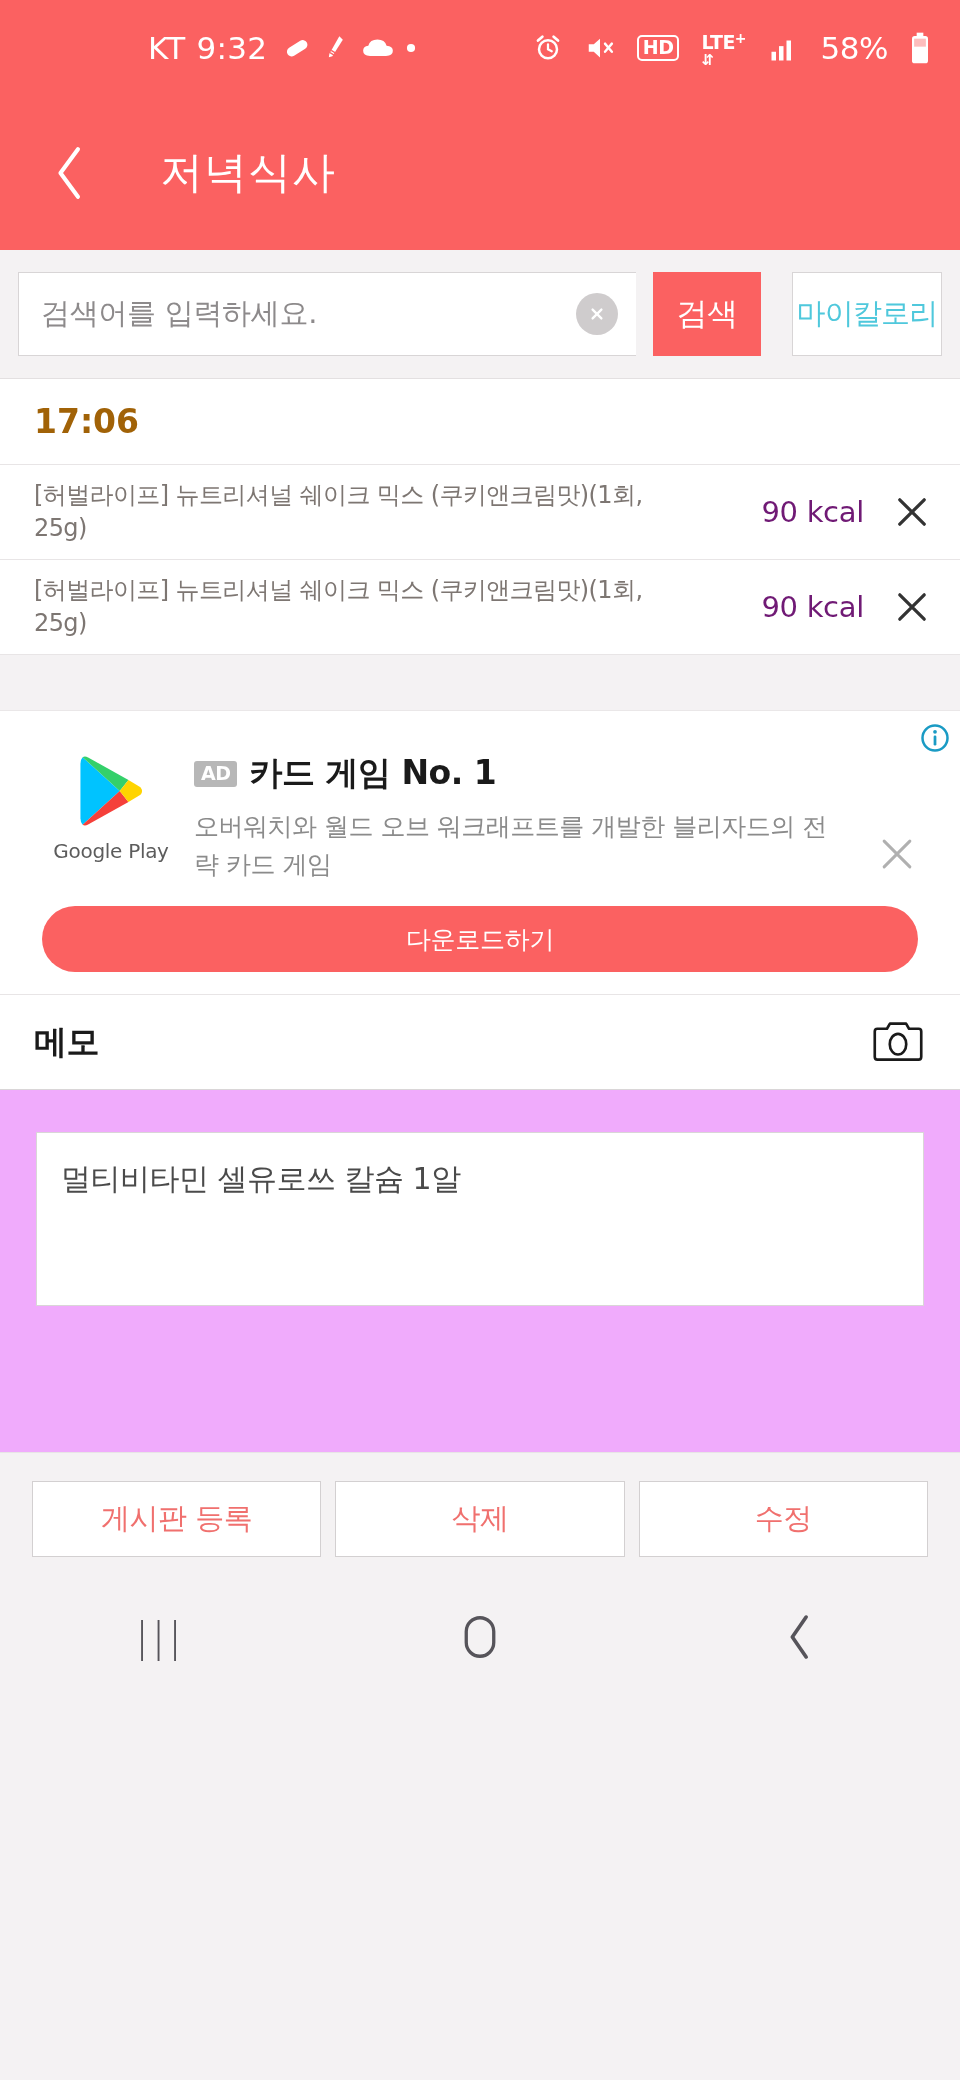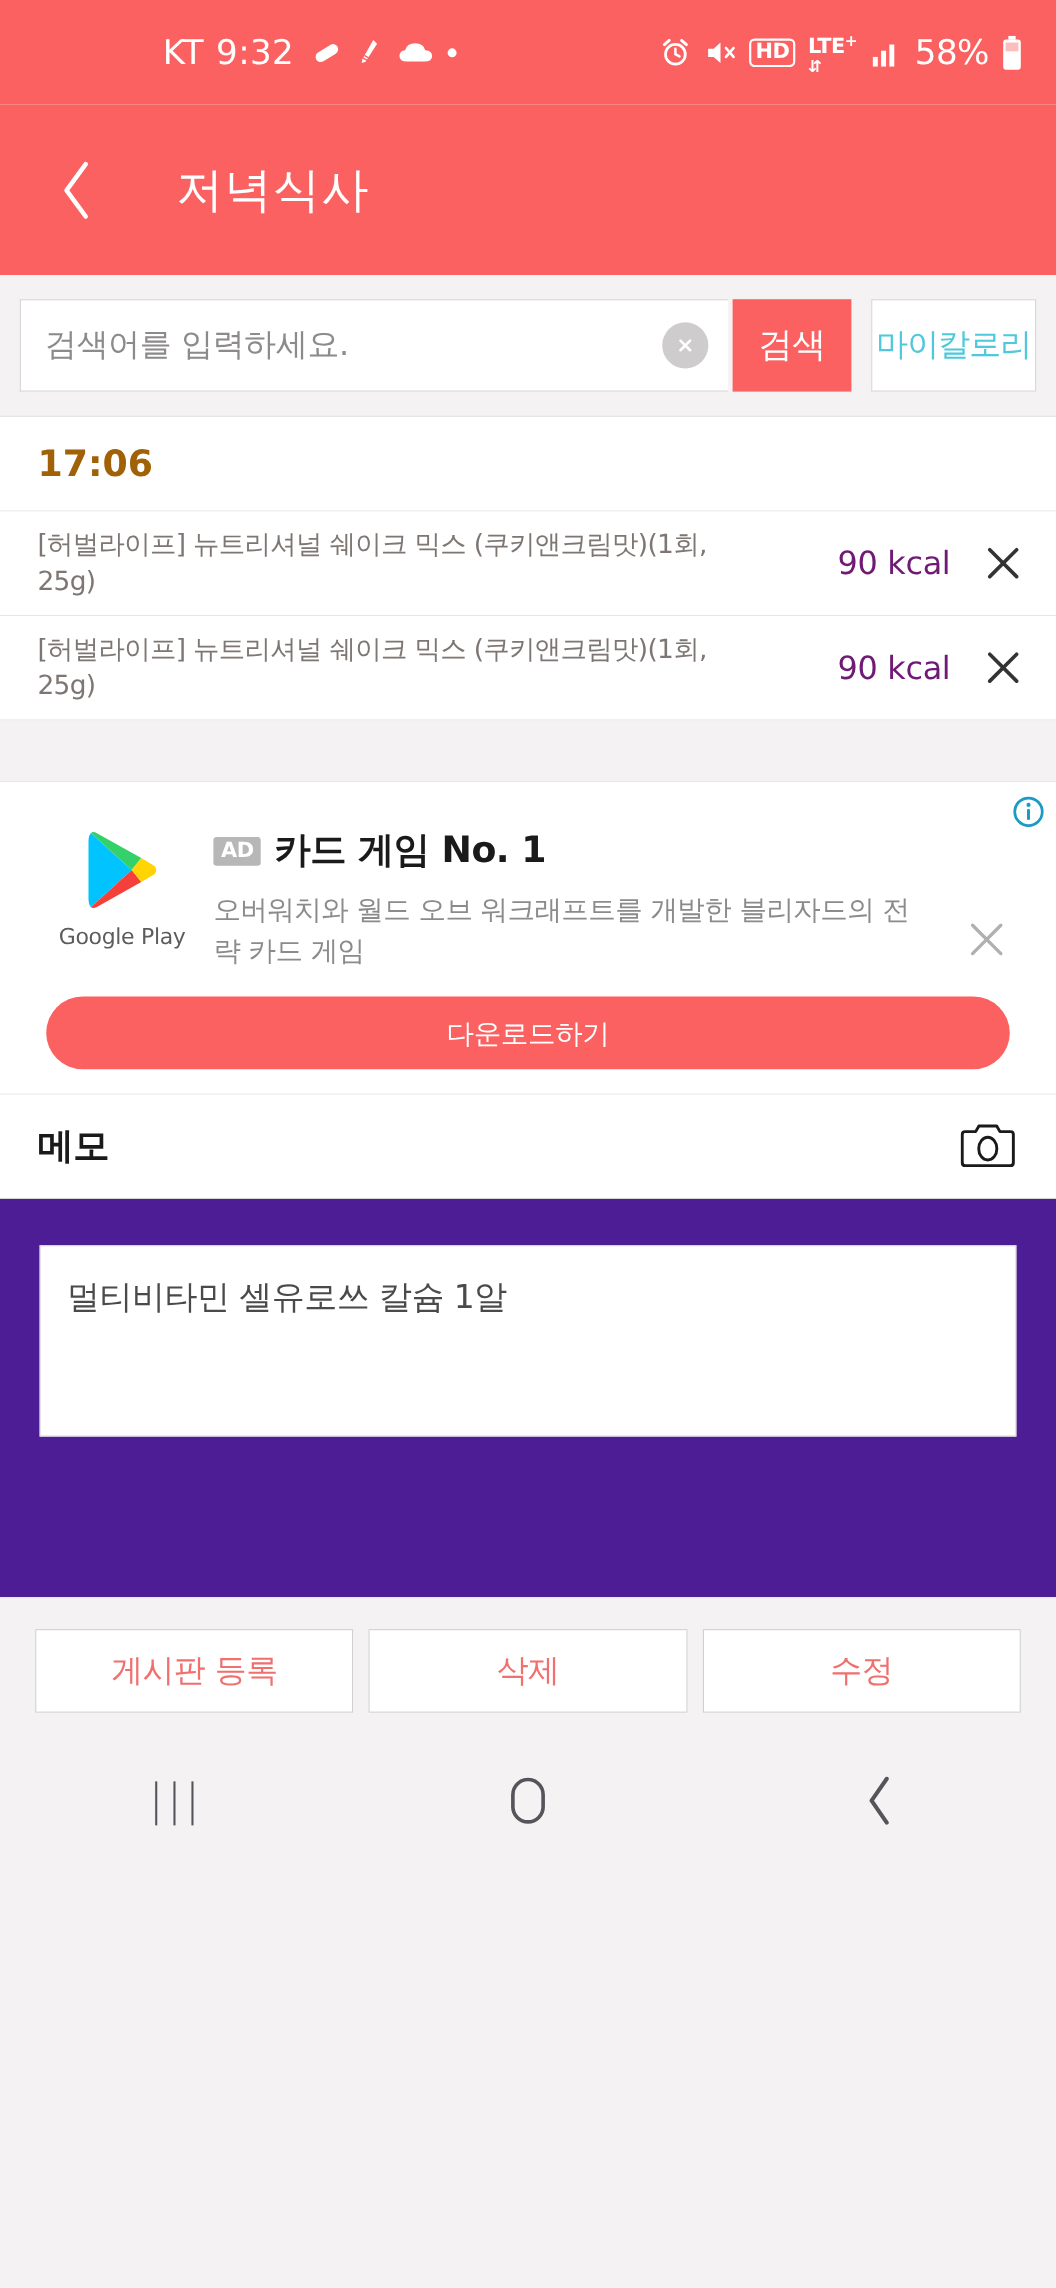--- a/index.html
+++ b/index.html
@@ -38,21 +38,21 @@
     gap: 11px;
     padding-left: 148px;
     font-size: 31px;
     letter-spacing: 0.3px;
   }
   .status-carrier { font-size: 31px; }
   .status-time { font-size: 31px; margin-right: 4px; }
   .status-right {
     display: flex;
     align-items: center;
-    gap: 11px;
+    gap: 22px;
     font-size: 29px;
   }
   .sicon { display: inline-flex; align-items: center; justify-content: center; }
   .sicon svg { display: block; }
   .hd-box {
     border: 2.5px solid #fff;
     border-radius: 5px;
     font-size: 19px;
     font-weight: bold;
     padding: 1px 4px 2px 4px;
@@ -94,21 +94,21 @@
     margin-left: 62px;
     font-weight: 400;
   }
 
   
   .search-section {
     background: #f4f2f3;
     padding: 22px 18px 22px 18px;
     display: flex;
     align-items: stretch;
-    gap: 4px;
+    gap: 17px;
     flex: none;
     border-bottom: 1px solid #e3e0e1;
   }
   .search-field {
     flex: 1;
     background: #ffffff;
     border: 1px solid #d8d5d6;
     border-right: none;
     display: flex;
     align-items: center;
@@ -301,21 +301,21 @@
     justify-content: space-between;
     padding: 0 34px 0 34px;
     border-bottom: 1px solid #d9d6d7;
     border-top: 1px solid #e8e5e6;
     flex: none;
   }
   .memo-title { font-size: 33px; font-weight: bold; color: #1a1a1a; letter-spacing: -0.5px; }
   .camera-btn { width: 56px; height: 50px; display: flex; align-items: center; justify-content: center; cursor: pointer; }
 
   .memo-area-wrap {
-    background: #4c1d95;
+    background: #f0abfc;
     flex: 1;
     padding: 42px 36px 0 36px;
   }
   .memo-box {
     border: 1px solid #d9d6d7;
     height: 174px;
     padding: 26px 24px;
     font-size: 30px;
     color: #4a4a4a;
     letter-spacing: -0.5px;

